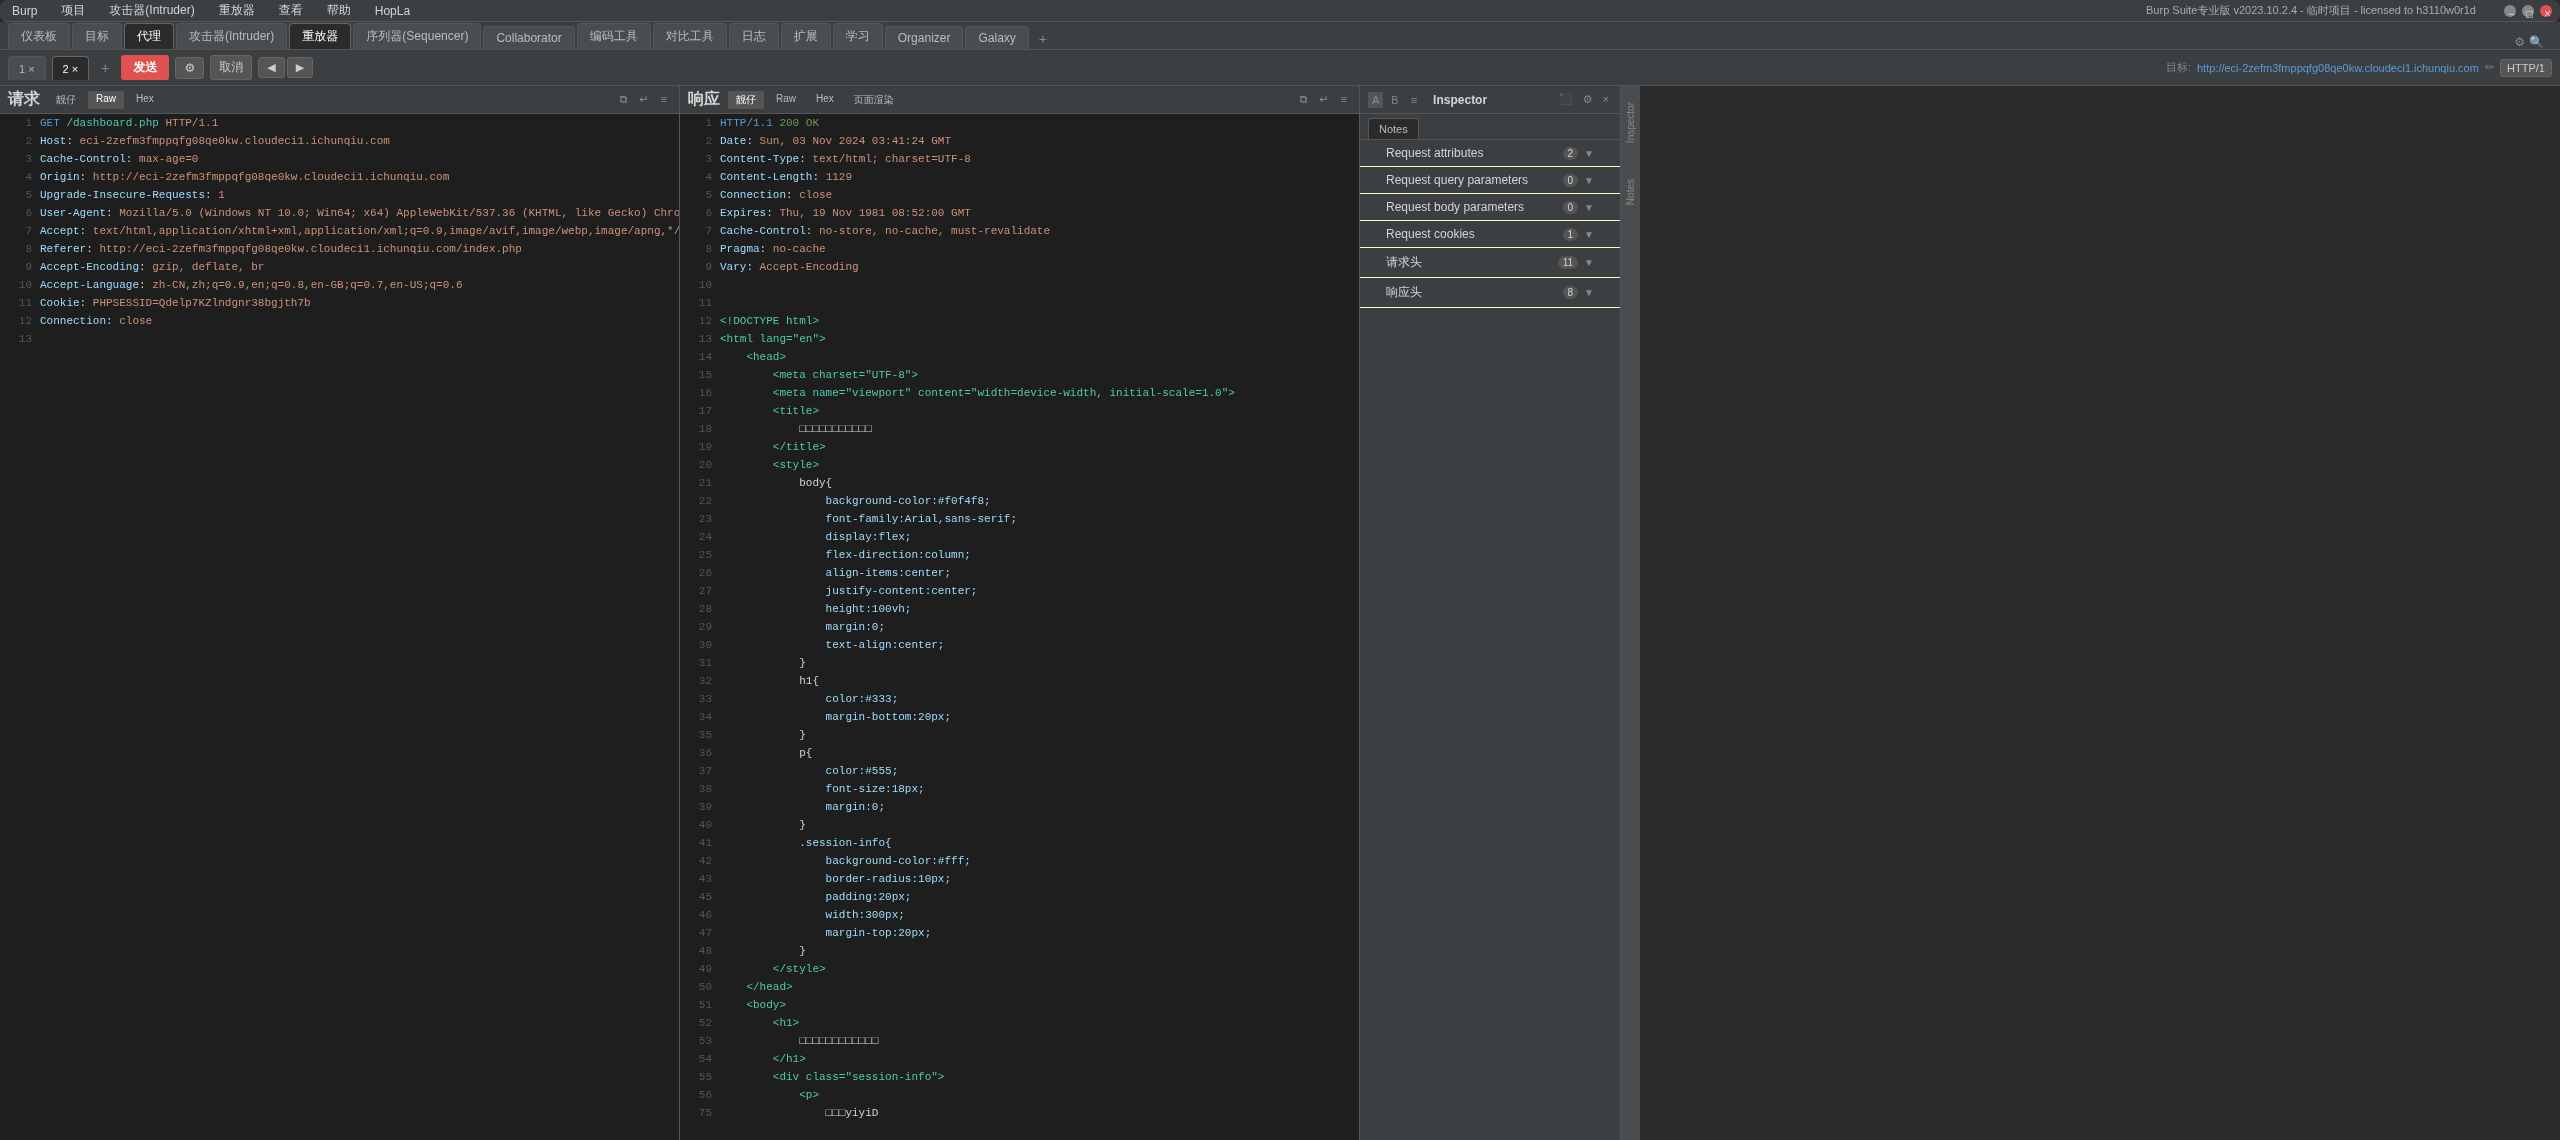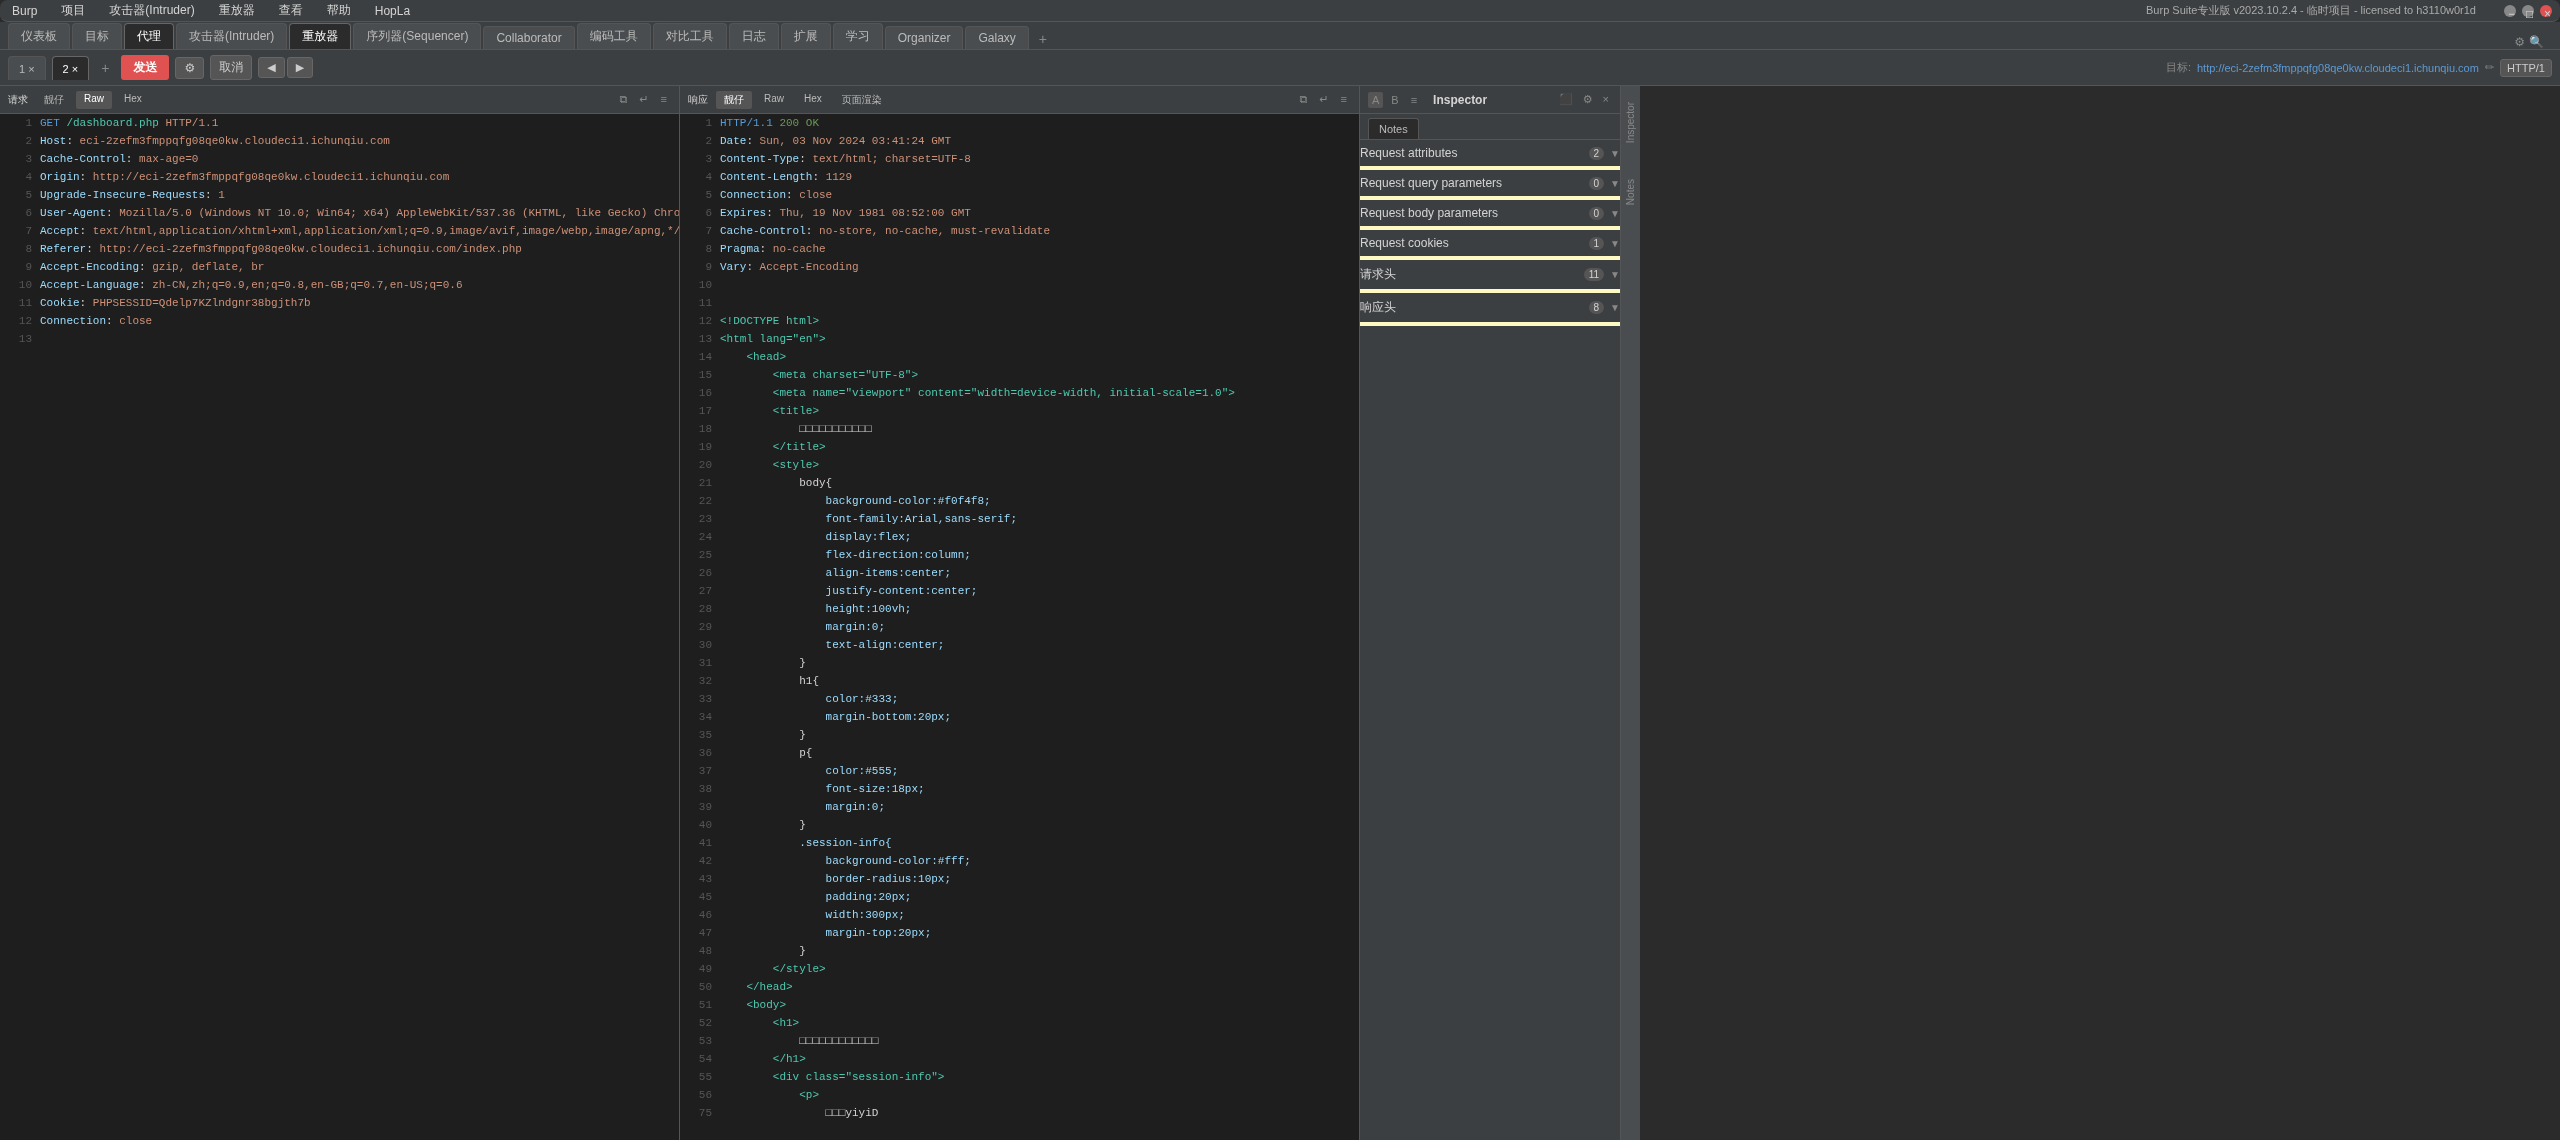--- a/index.html
+++ b/index.html
@@ -162,23 +162,23 @@
     .panel-header {
       display: flex;
       align-items: center;
       padding: 4px 8px;
       background: #3c3f41;
       border-bottom: 1px solid #555;
       gap: 8px;
       height: 28px;
     }
     .panel-title {
-      font-size: 10px;
+      font-size: 16px;
       color: #d4d4d4;
-      font-weight: normal;
+      font-weight: bold;
     }
     .panel-tabs {
       display: flex;
       gap: 4px;
     }
     .panel-tab {
       font-size: 10px;
       padding: 2px 8px;
       cursor: pointer;
       color: #bbb;
@@ -258,22 +258,22 @@
     .inspector-icon {
       color: #888;
       cursor: pointer;
       font-size: 11px;
       padding: 1px 3px;
     }
 
     .inspector-section {
       display: flex;
       align-items: center;
-      padding: 6px 0;
-      border-bottom: 4px solid #fef9c3;
+      padding: 6px 26px;
+      border-bottom: 1px solid #fef9c3;
       cursor: pointer;
     }
     .inspector-section-label {
       font-size: 12px;
       color: #d4d4d4;
       flex: 1;
     }
     .inspector-section-count {
       background: #555;
       color: #d4d4d4;

